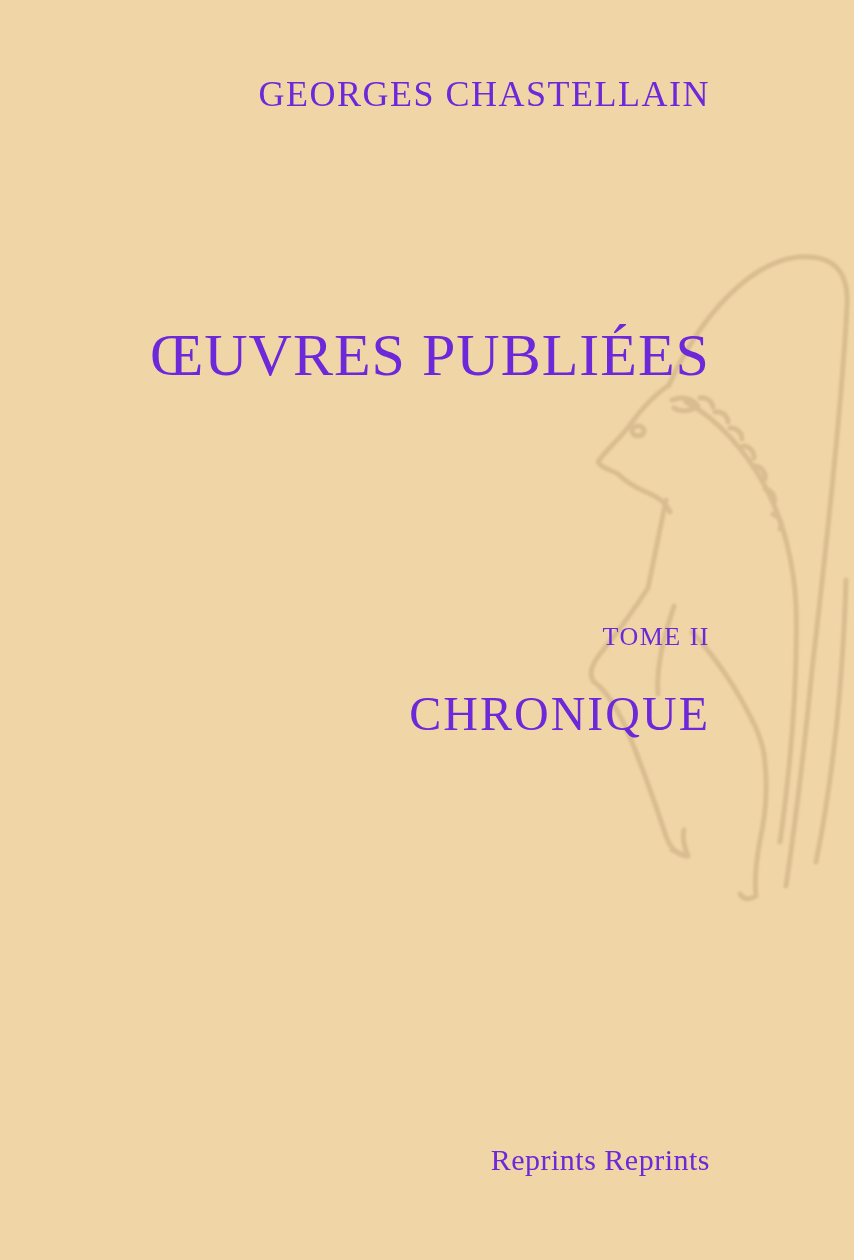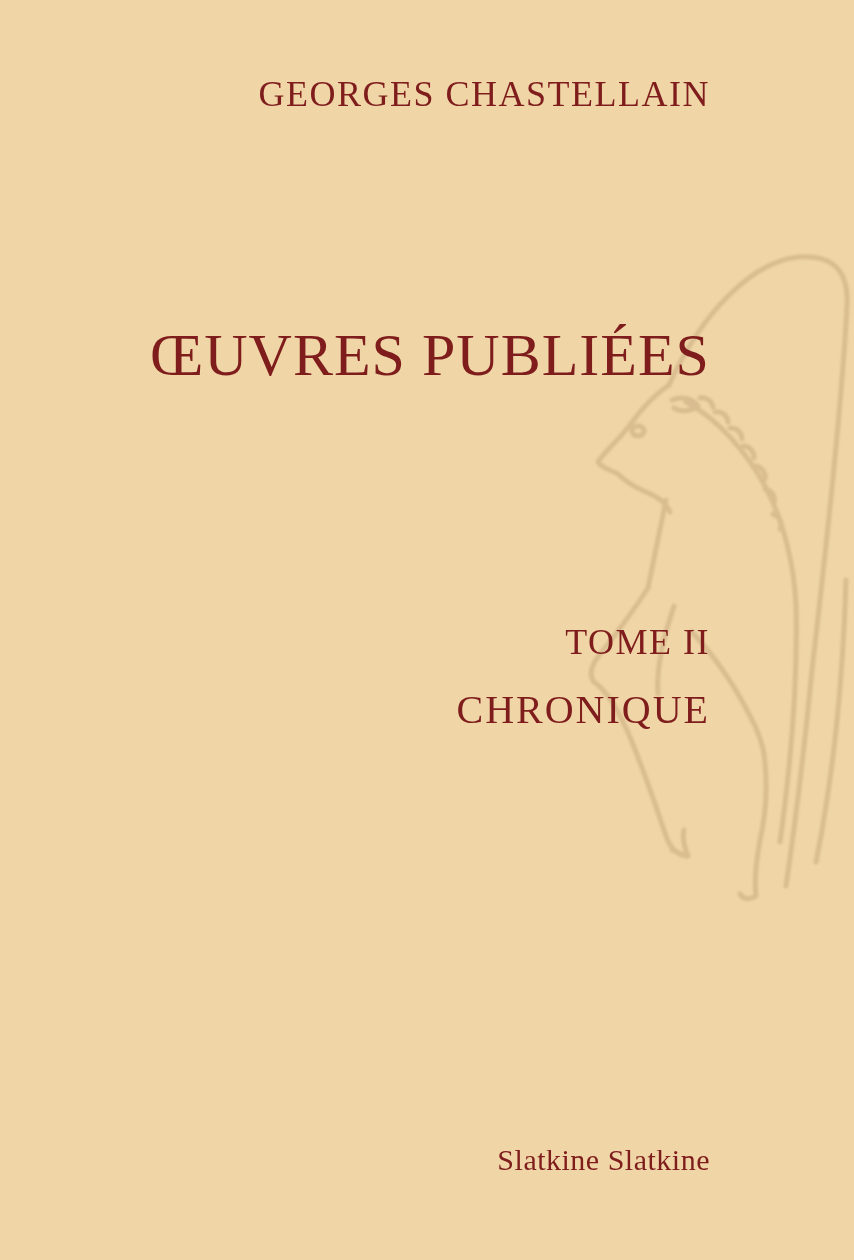--- a/index.html
+++ b/index.html
@@ -13,45 +13,45 @@
     width: 854px; height: 1260px;
     background: #f0d6a7;
     overflow: hidden;
   }
   .line {
     position: absolute;
     right: 144px;
     text-align: right;
     white-space: nowrap;
     line-height: 1;
-    color: #7f1d1d;
+    color: #6d28d9;
   }
   .author {
     top: 76px;
     font-size: 36px;
     letter-spacing: 1.5px;
   }
   .title {
     top: 325px;
     font-size: 60px;
     letter-spacing: 1px;
   }
   .editor {
     top: 492px;
     font-size: 32px;
     letter-spacing: 1px;
   }
   .volume {
     top: 624px;
-    font-size: 36px;
+    font-size: 26px;
     letter-spacing: 1.5px;
   }
   .subtitle {
     top: 690px;
-    font-size: 40px;
+    font-size: 48px;
     letter-spacing: 2px;
   }
   .dates {
     top: 757px;
     font-size: 34px;
     letter-spacing: 0.5px;
   }
   .publisher {
     top: 1145px;
     font-size: 30px;
@@ -111,15 +111,15 @@
   <div class="line author">GEORGES CHASTELLAIN</div>
 
   <div class="line title">ŒUVRES PUBLIÉES</div>
 
 
   <div class="line volume">TOME II</div>
 
   <div class="line subtitle">CHRONIQUE</div>
 
 
-  <div class="line publisher">Slatkine Slatkine</div>
+  <div class="line publisher">Reprints Reprints</div>
 
 </div>
 
 </body></html>

